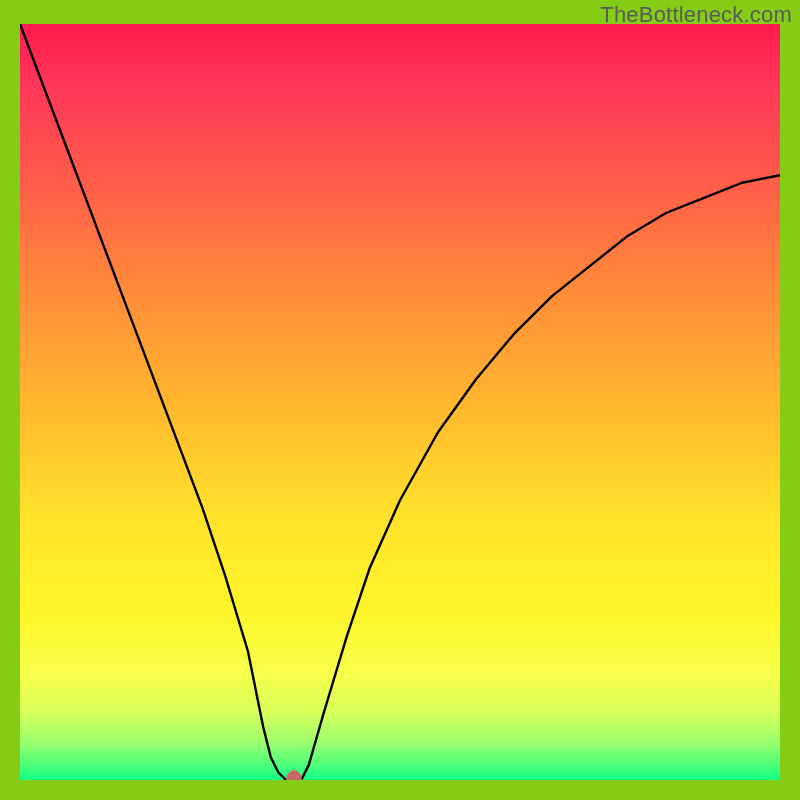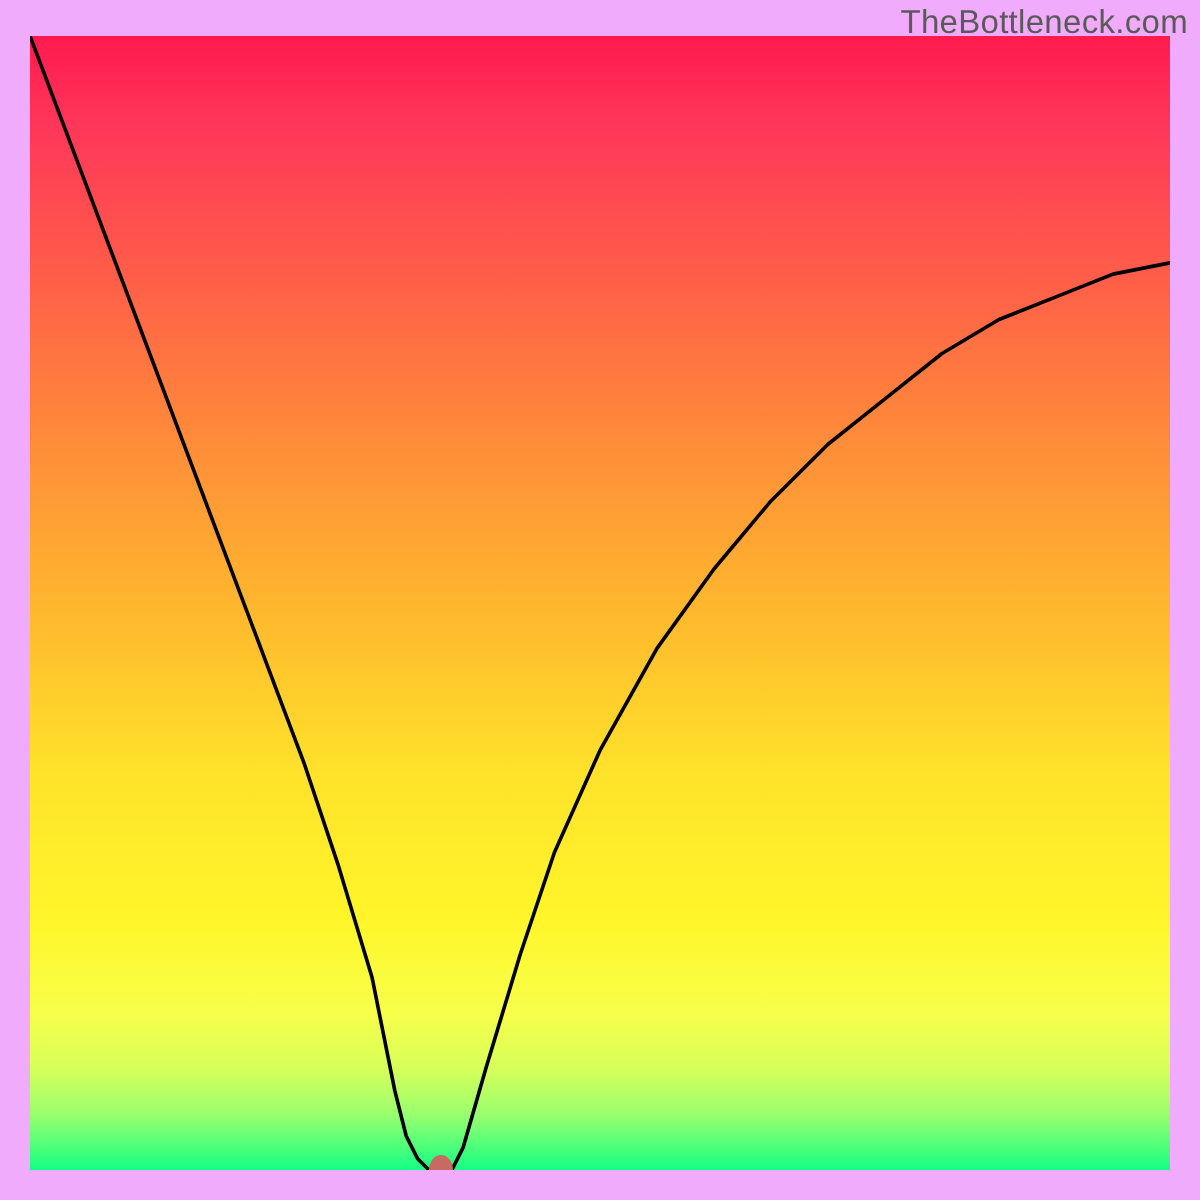--- a/index.html
+++ b/index.html
@@ -8,21 +8,21 @@
     width: 800px;
     height: 800px;
     background: #000;
     font-family: Arial, Helvetica, sans-serif;
     overflow: hidden;
   }
   .frame {
     position: relative;
     width: 800px;
     height: 800px;
-    background: #f0abfc;
+    background: #84cc16;
   }
   .watermark {
     position: absolute;
     top: 2px;
     right: 8px;
     color: #5a5a5a;
     font-size: 22px;
     font-weight: 500;
     letter-spacing: 0.2px;
     z-index: 10;

